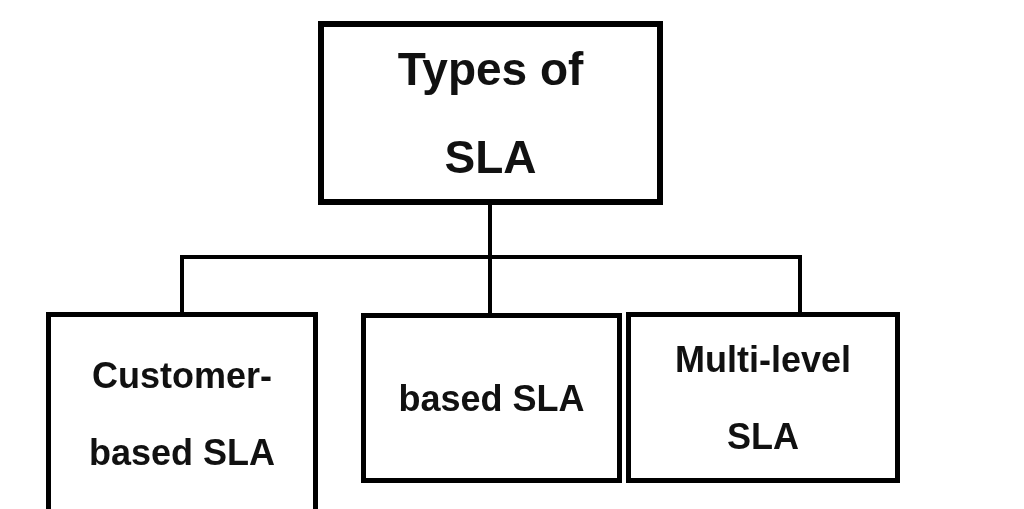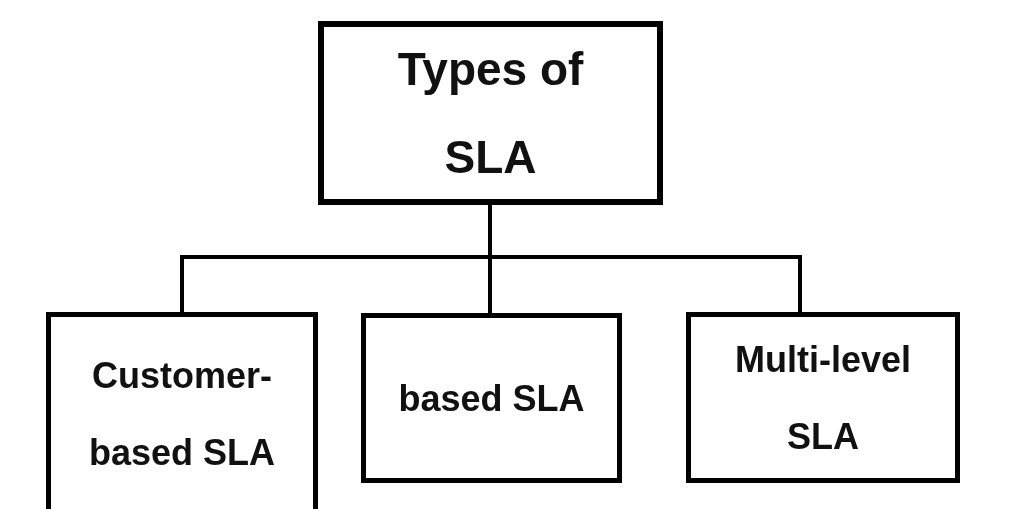--- a/index.html
+++ b/index.html
@@ -41,21 +41,21 @@
     border-width: 6px;
     font-size: 46px;
     line-height: 60px;
   }
   .child-node {
     font-size: 36px;
     line-height: 49px;
   }
   #child-node-0 { left: 46px;  top: 312px; width: 272px; height: 203px; }
   #child-node-1 { left: 361px; top: 313px; width: 261px; height: 170px; }
-  #child-node-2 { left: 686px; top: 312px; width: 274px; height: 171px; }
+  #child-node-2 { left: 626px; top: 312px; width: 274px; height: 171px; }
   .connector {
     position: absolute;
     background: var(--line, #000000);
   }
   #connector-stem       { left: 488px; top: 205px; width: 4px;   height: 52px; }
   #connector-horizontal { left: 180px; top: 255px; width: 622px; height: 4px;  }
   #connector-drop-left  { left: 180px; top: 255px; width: 4px;   height: 57px; }
   #connector-drop-mid   { left: 488px; top: 255px; width: 4px;   height: 58px; }
   #connector-drop-right { left: 798px; top: 255px; width: 4px;   height: 57px; }
 </style>

